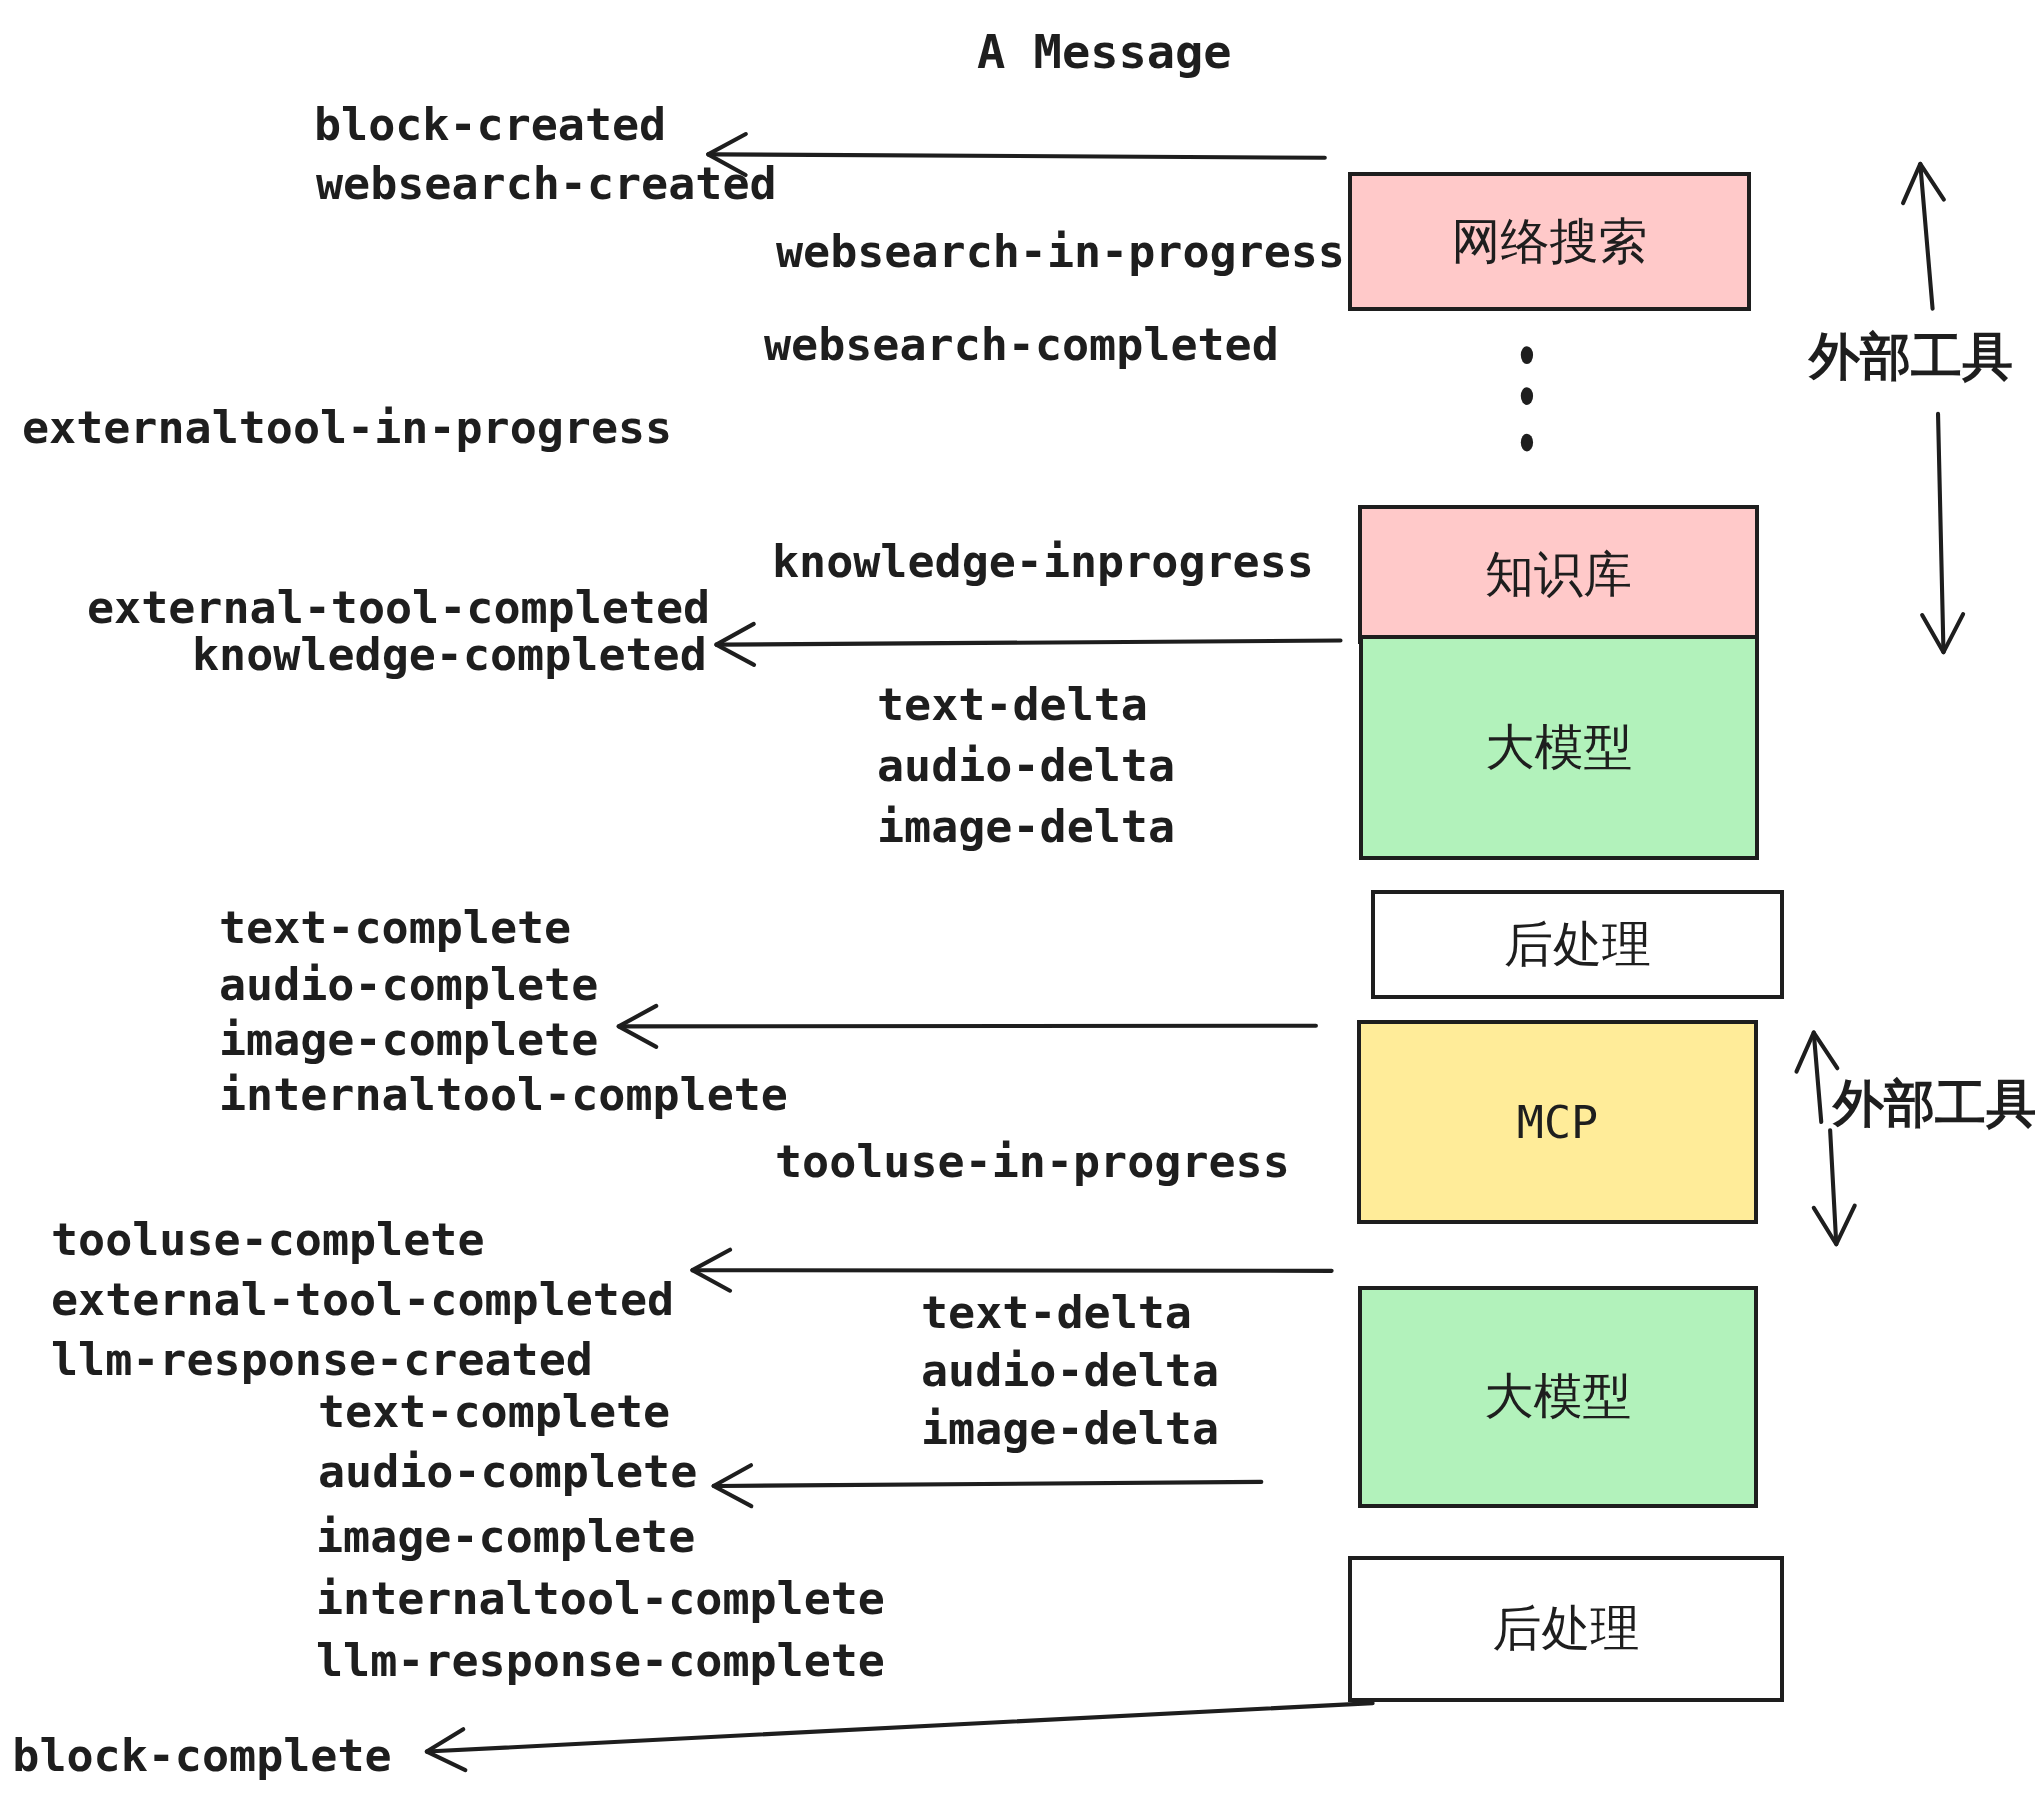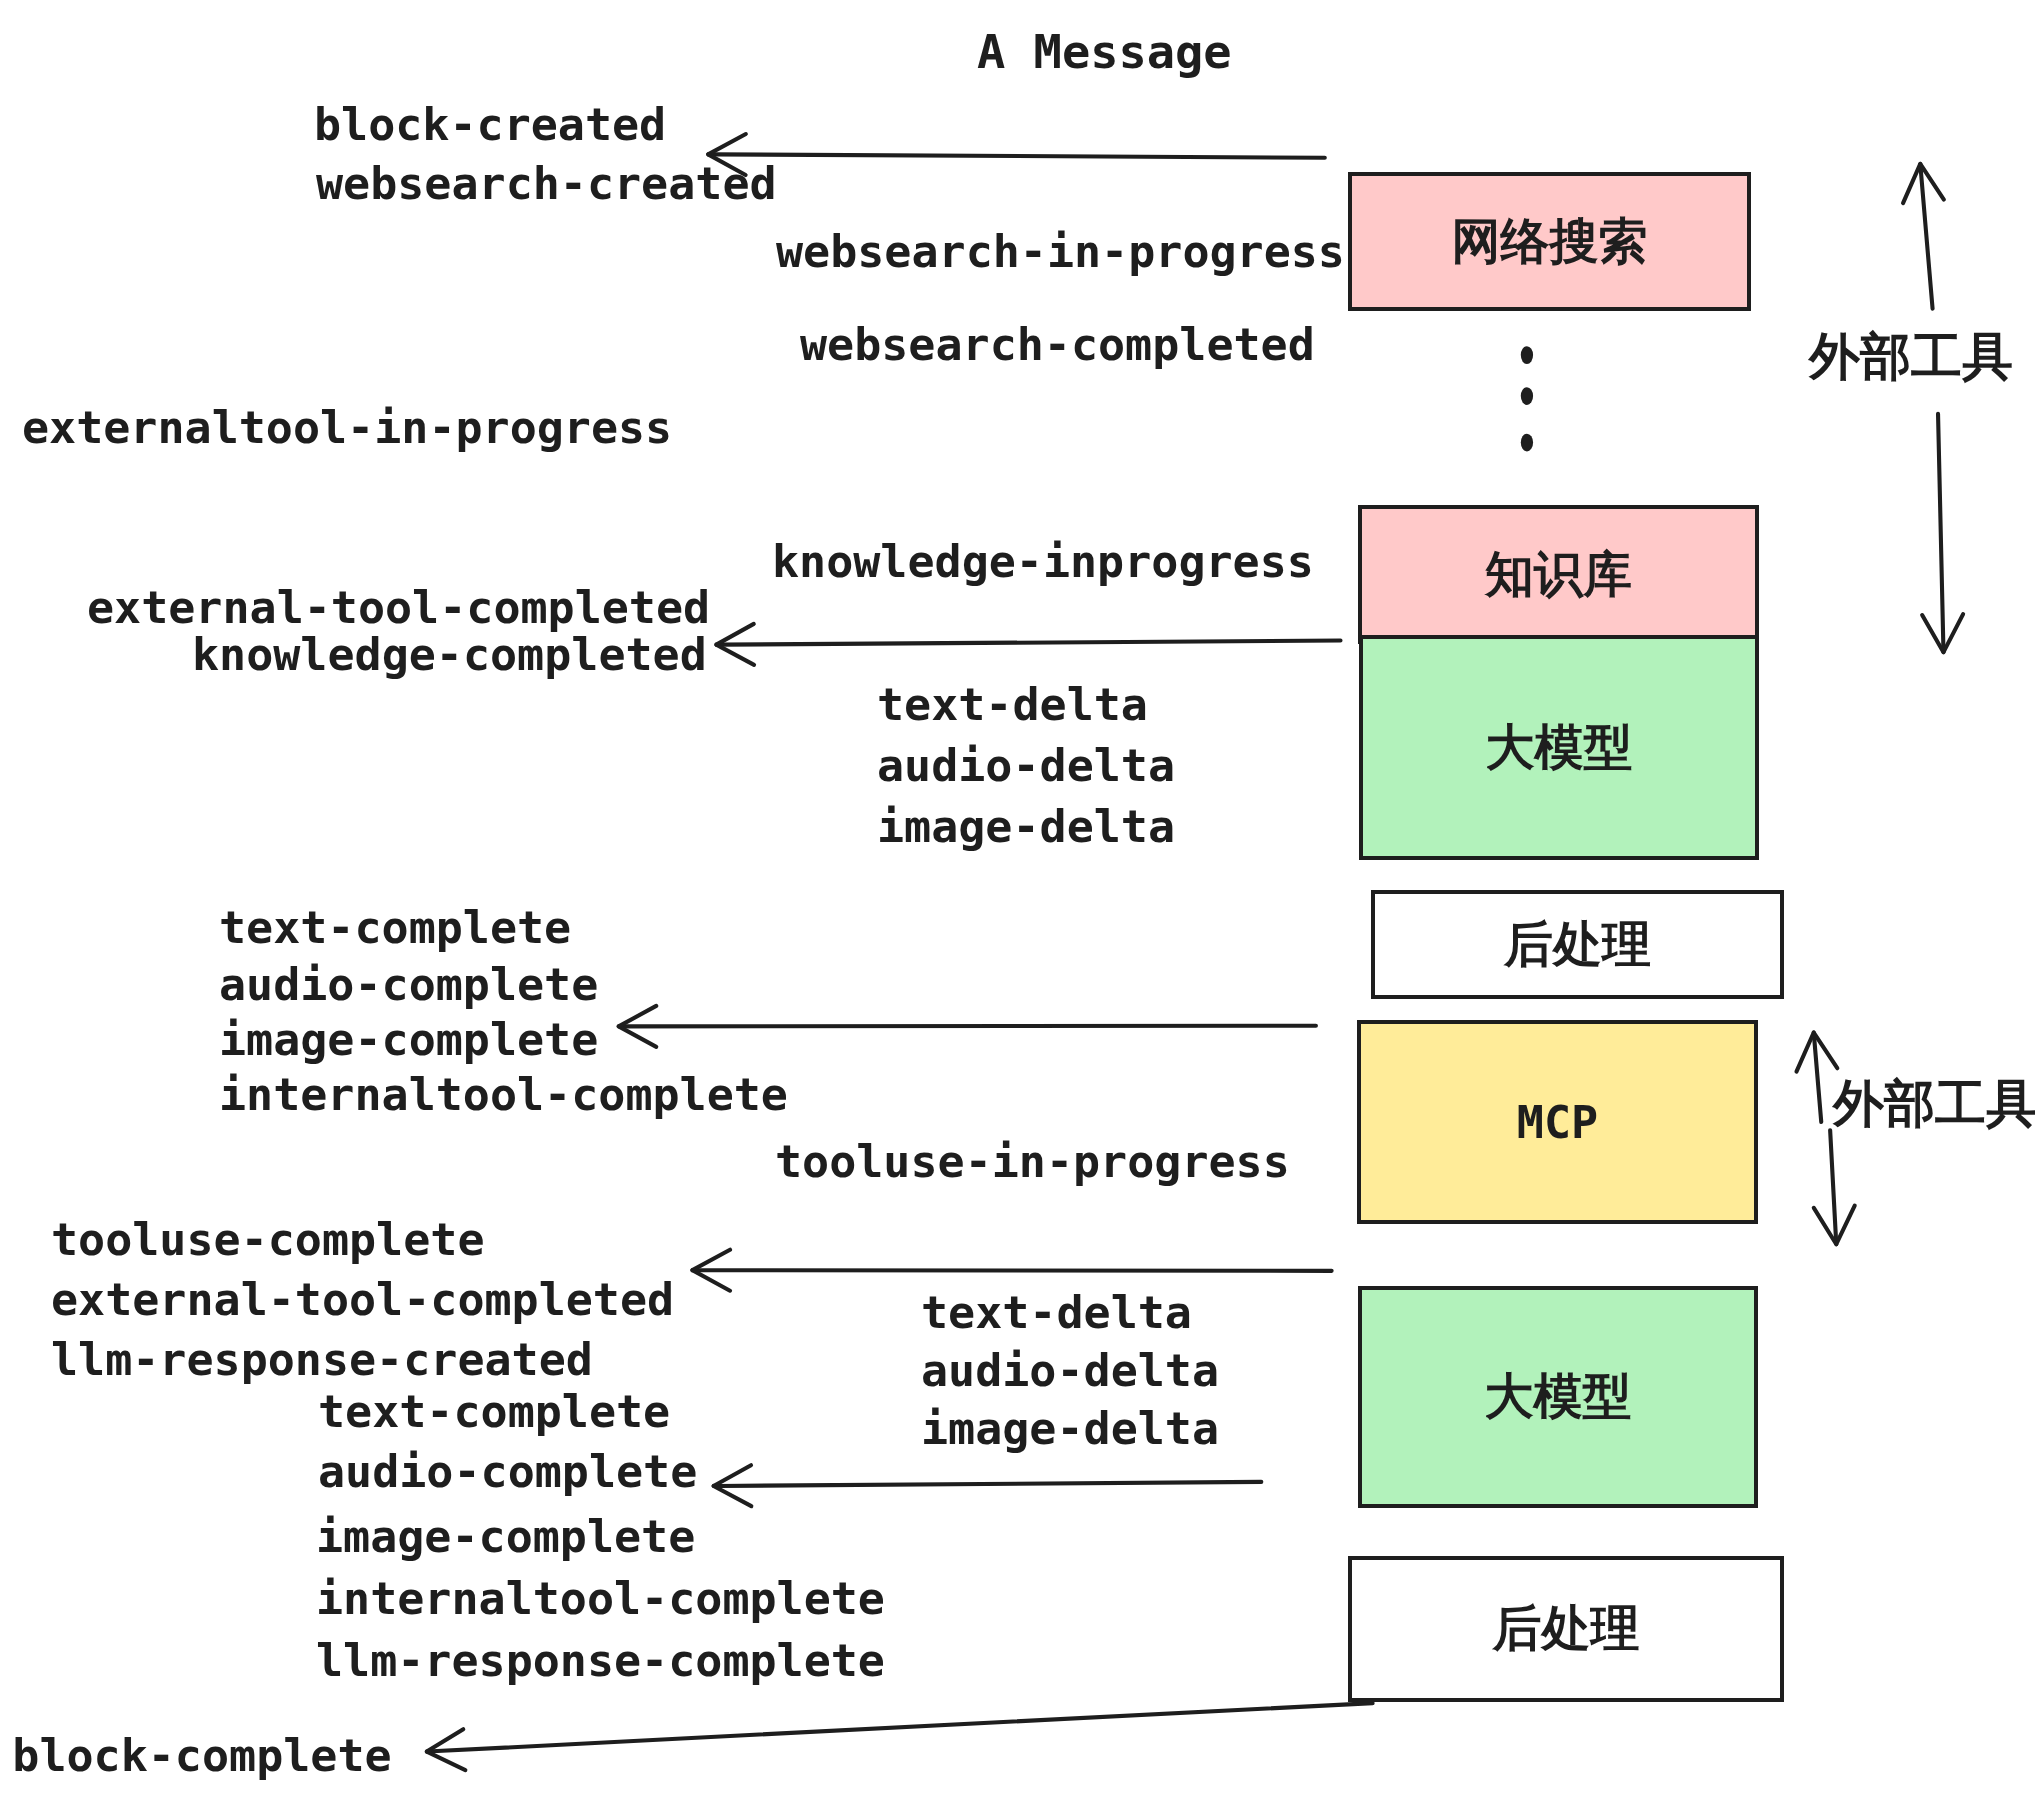--- a/index.html
+++ b/index.html
@@ -36,21 +36,21 @@
   .box {
     position: absolute;
     box-sizing: border-box;
     border: 4.8px solid #1e1e1e;
     display: flex;
     align-items: center;
     justify-content: center;
   }
   .box .box-label {
     font-size: 49px;
-    font-weight: bold;
+    font-weight: normal;
     white-space: nowrap;
   }
   .box.mono .box-label {
     font-family: "DejaVu Sans Mono", "Liberation Mono", monospace;
     font-size: 45px;
   }
   .side-label {
     position: absolute;
     transform: translate(-50%, -50%);
     font-size: 51px;
@@ -118,21 +118,21 @@
         <span class="box-label">大模型</span>
       </div>
       <div class="box" style="left: 1348px; top: 1556px; width: 436px; height: 146px; background: rgb(255, 255, 255);">
         <span class="box-label">后处理</span>
       </div>
     </div>
   <div id="events-layer">
       <div class="event" style="left: 314px; top: 102px;">block-created</div>
       <div class="event" style="left: 316px; top: 161px;">websearch-created</div>
       <div class="event" style="left: 776px; top: 229px;">websearch-in-progress</div>
-      <div class="event" style="left: 764px; top: 322px; margin-left: 36px;">websearch-completed</div>
+      <div class="event" style="left: 764px; top: 322px;">websearch-completed</div>
       <div class="event" style="left: 22px; top: 405px;">externaltool-in-progress</div>
       <div class="event" style="left: 772px; top: 539px;">knowledge-inprogress</div>
       <div class="event" style="left: 87px; top: 585px;">external-tool-completed</div>
       <div class="event" style="left: 192px; top: 632px;">knowledge-completed</div>
       <div class="event" style="left: 877px; top: 682px;">text-delta</div>
       <div class="event" style="left: 877px; top: 743px;">audio-delta</div>
       <div class="event" style="left: 877px; top: 804px;">image-delta</div>
       <div class="event" style="left: 219px; top: 905px;">text-complete</div>
       <div class="event" style="left: 219px; top: 962px;">audio-complete</div>
       <div class="event" style="left: 219px; top: 1017px;">image-complete</div>

